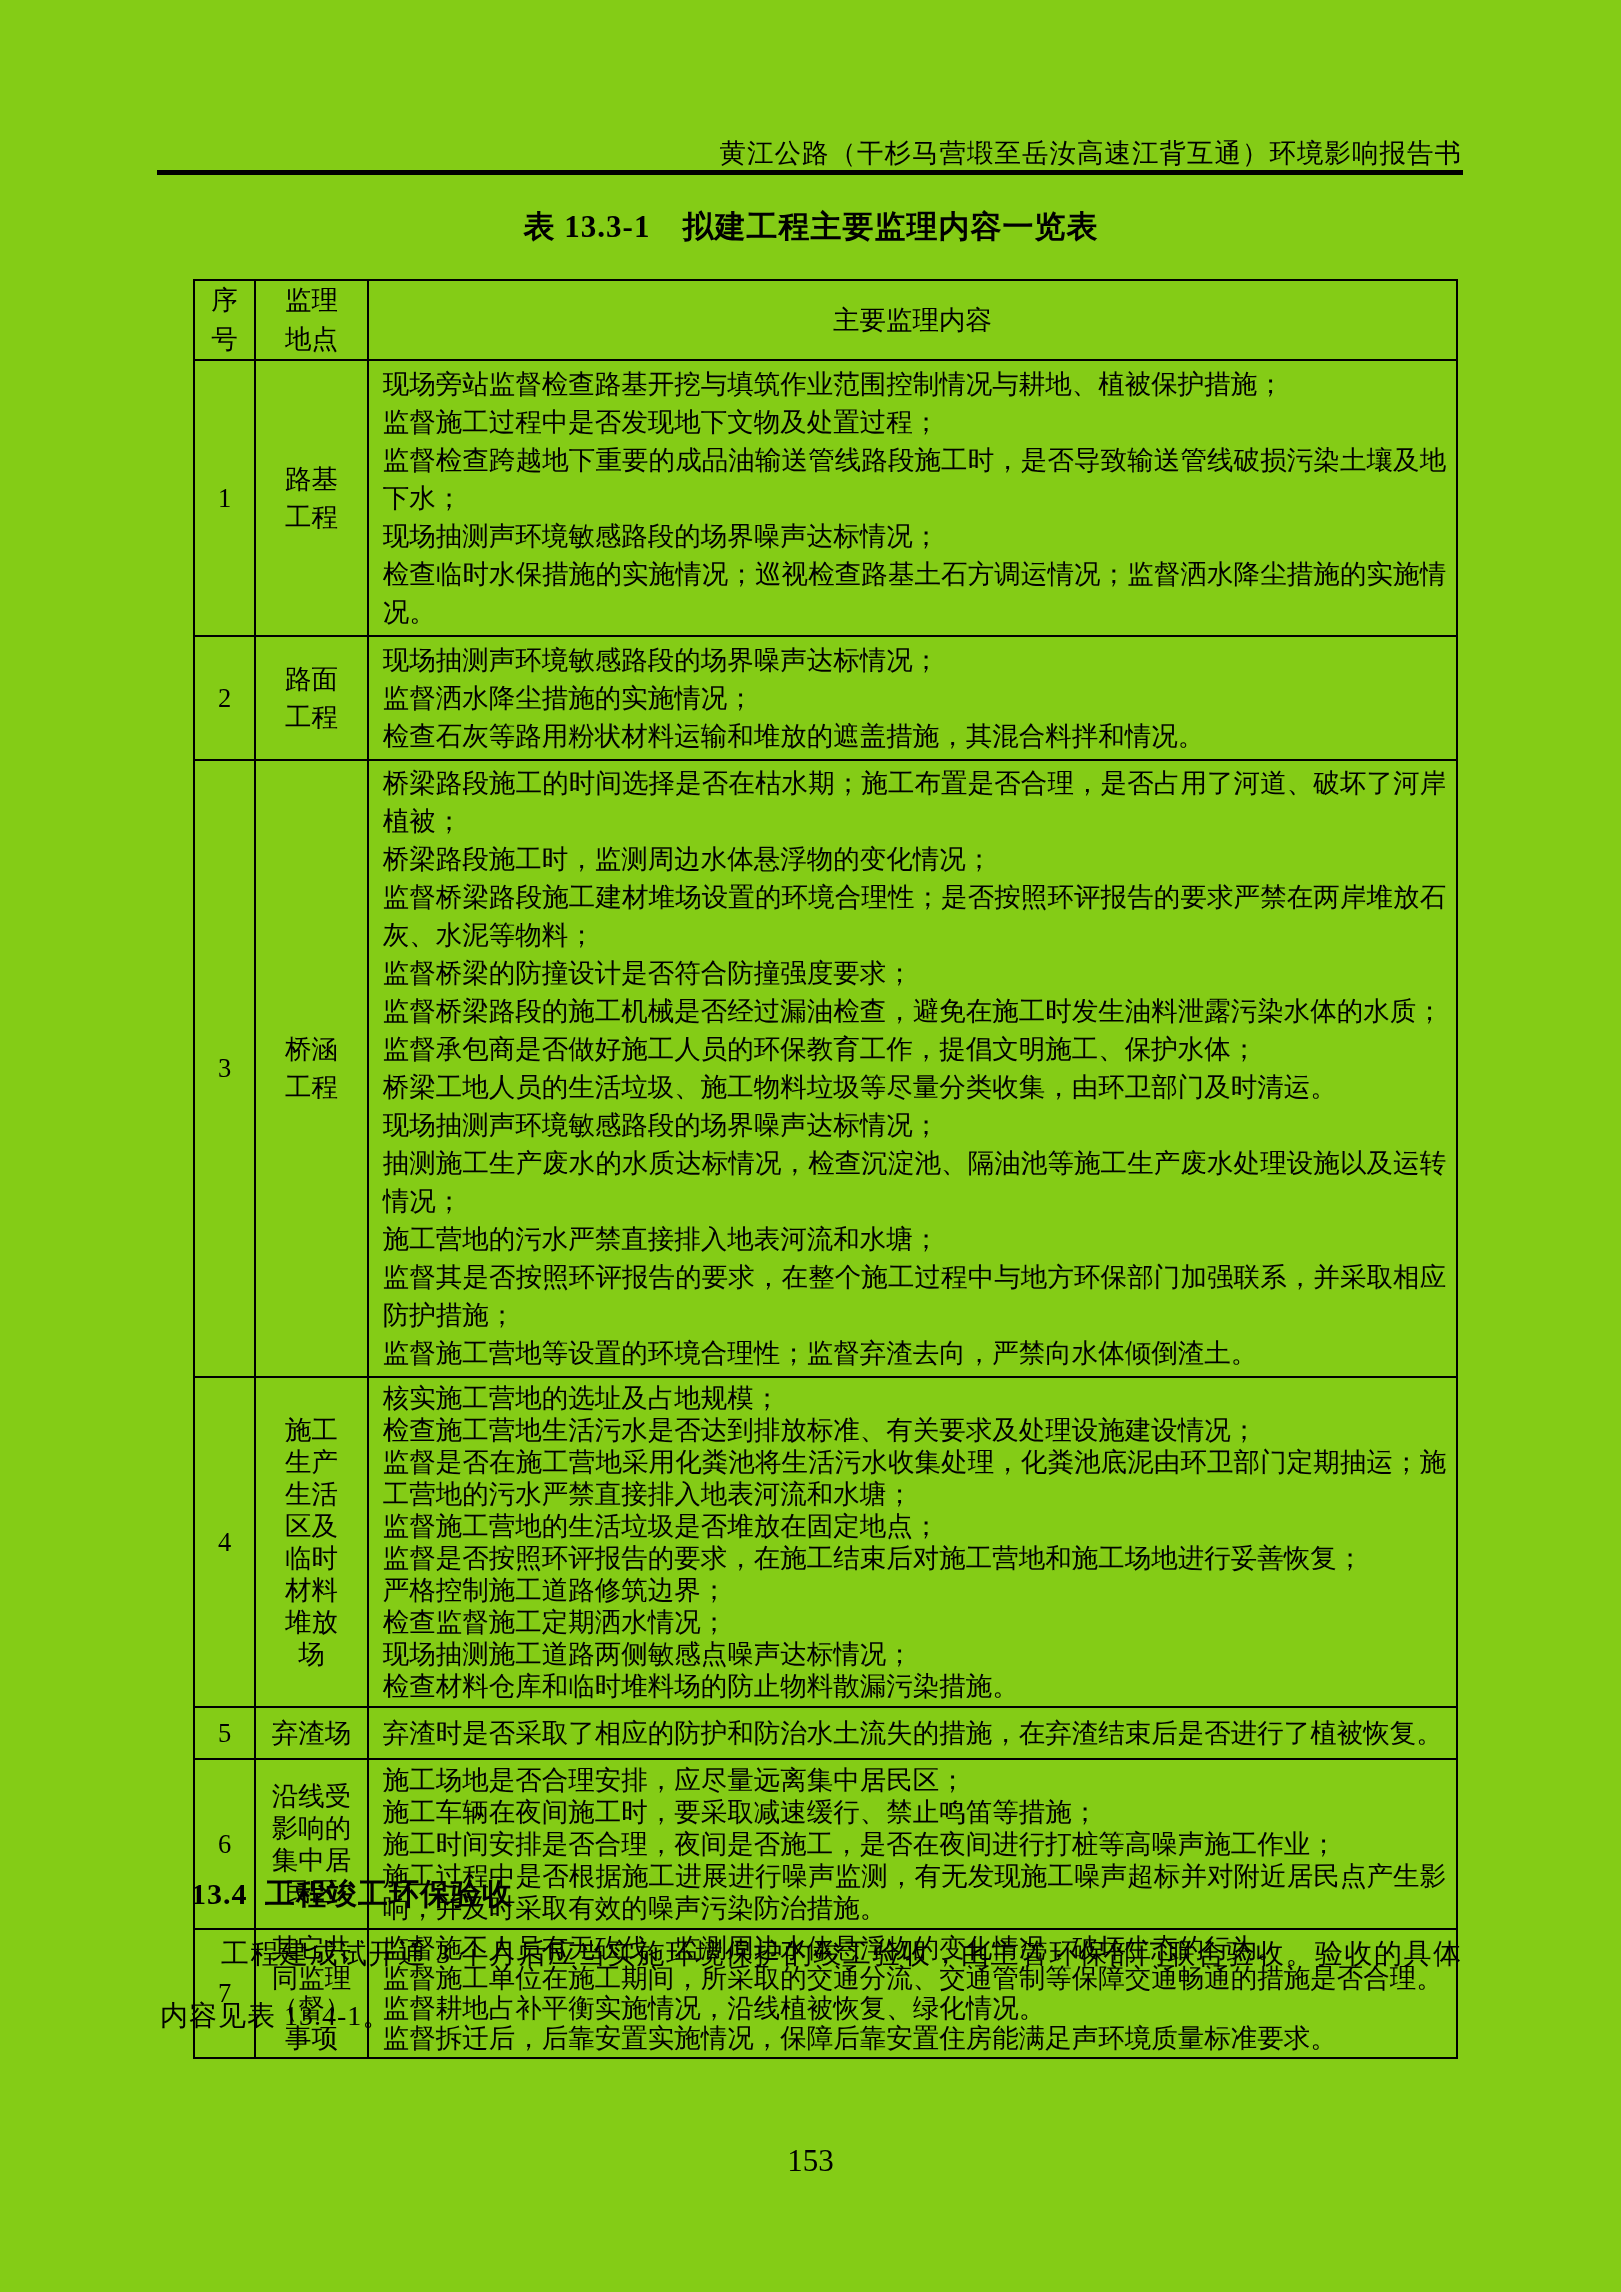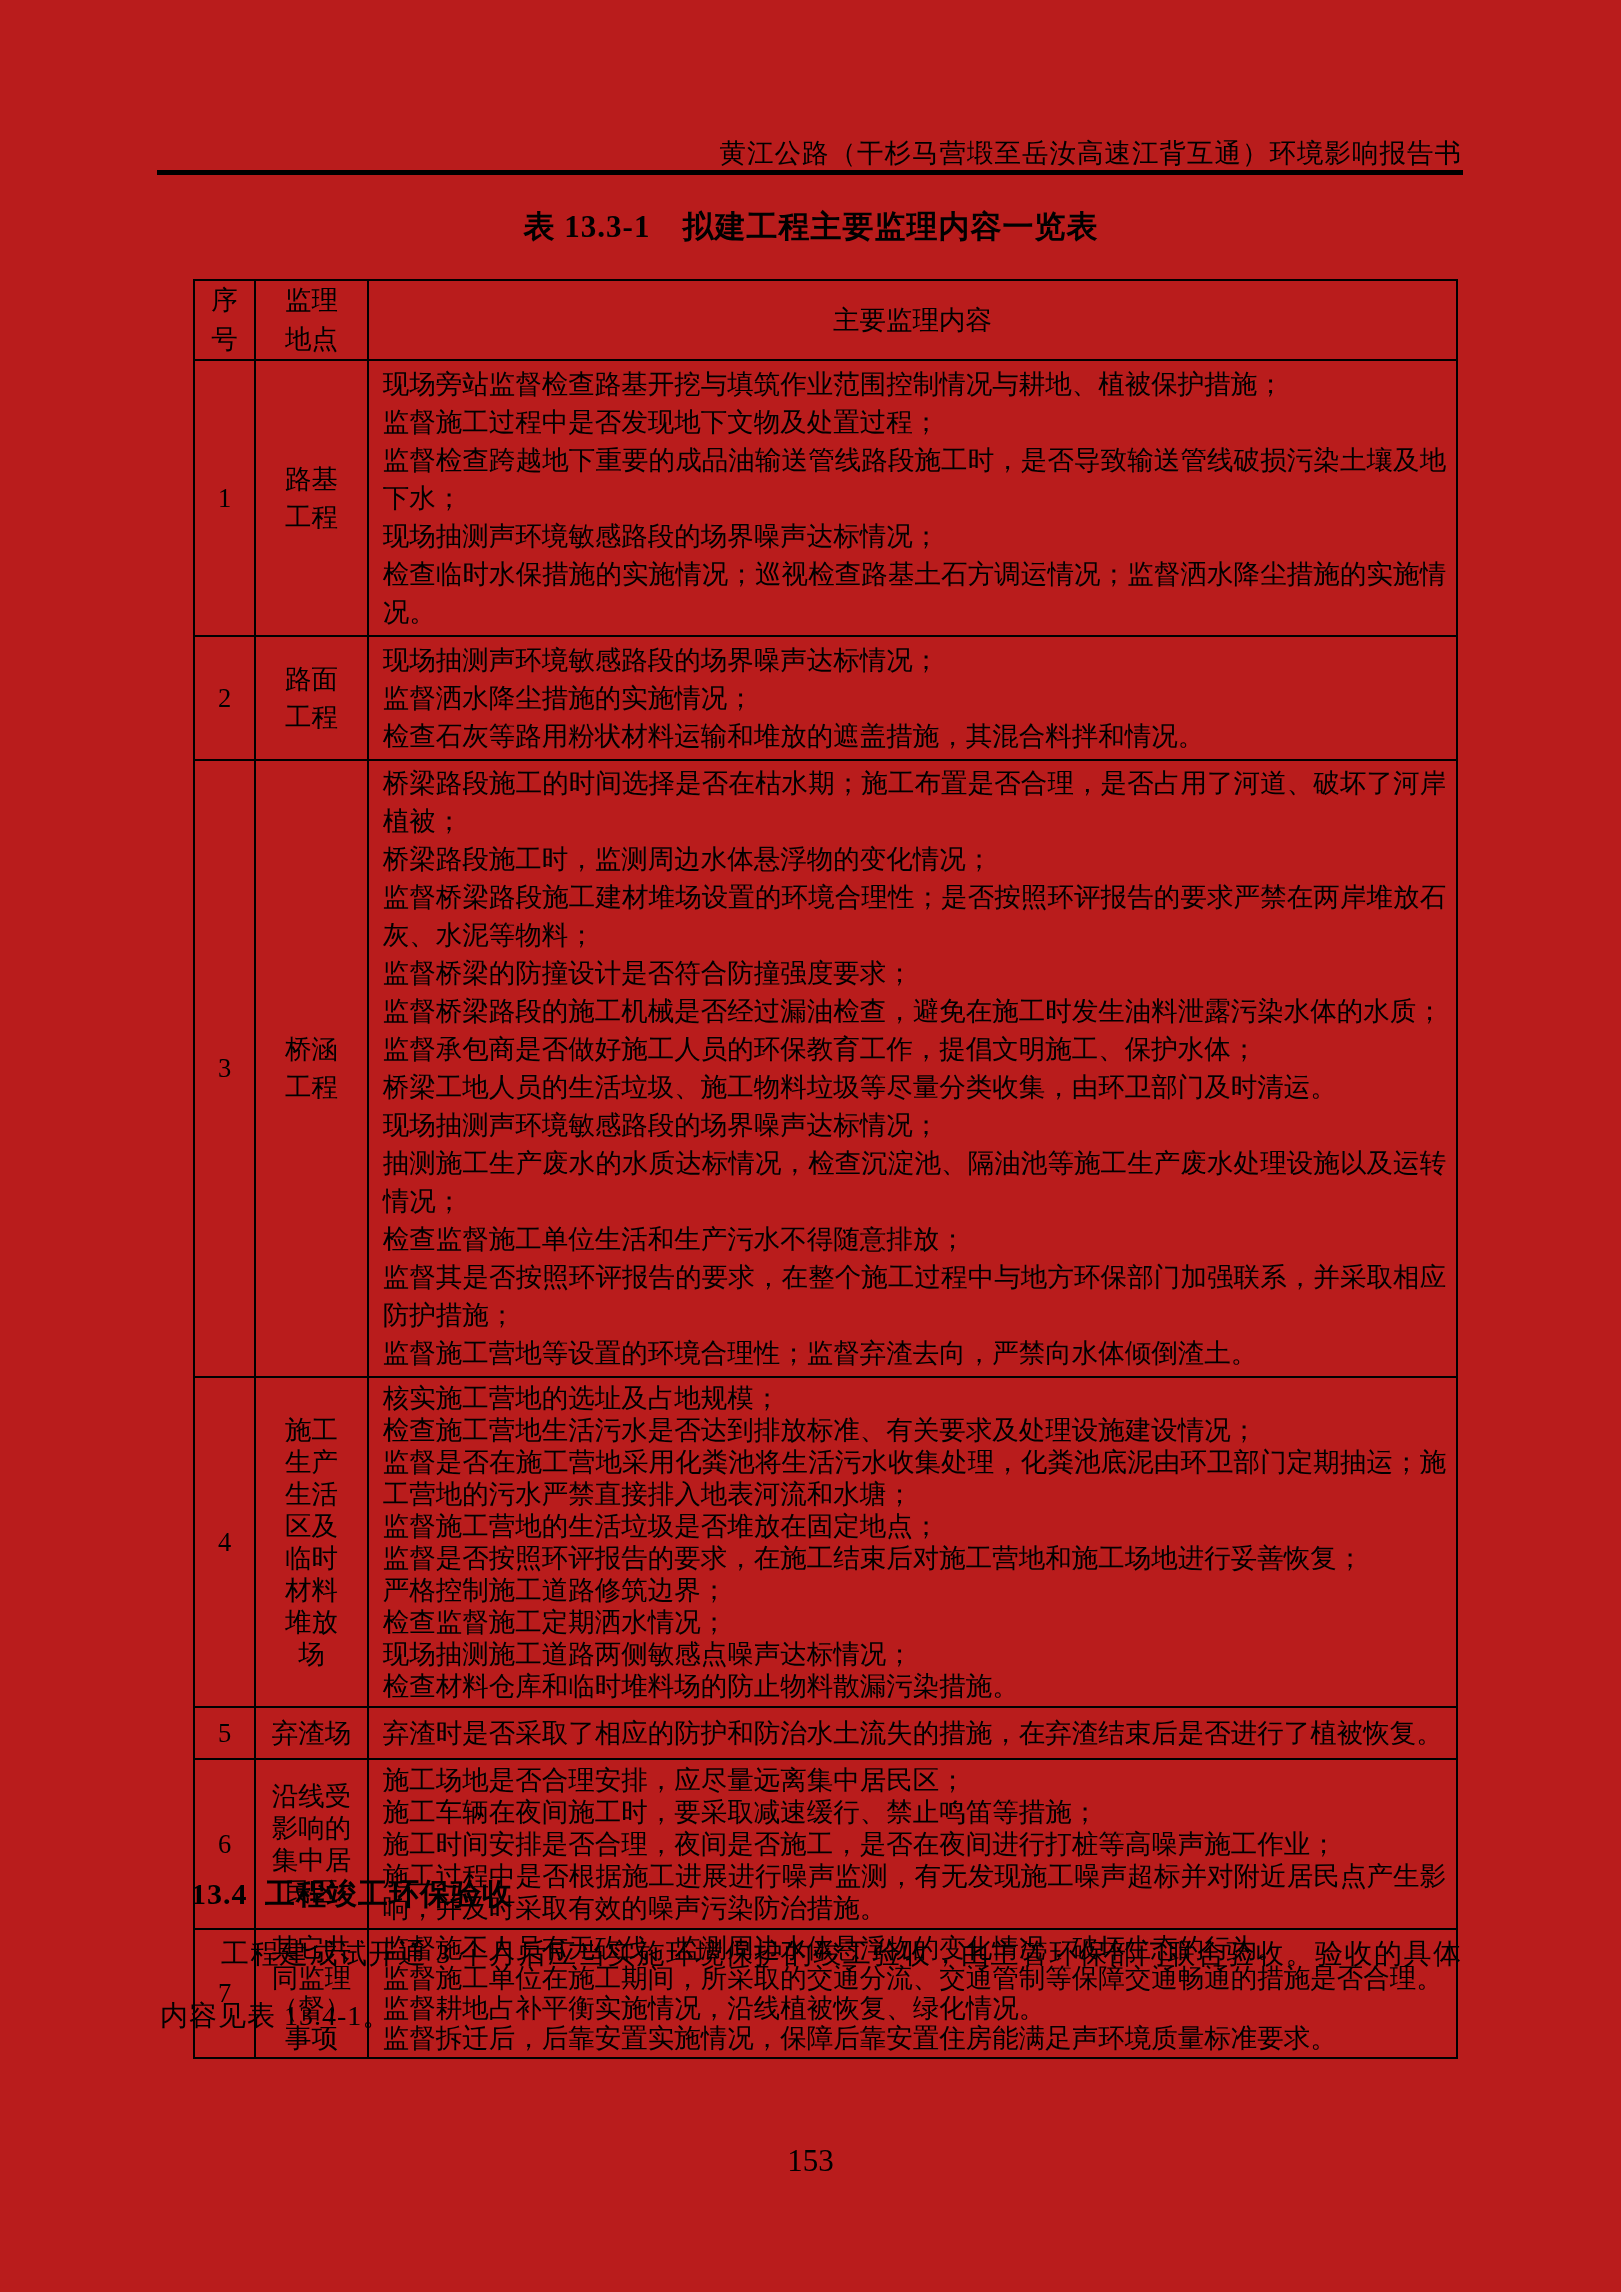--- a/index.html
+++ b/index.html
@@ -1,20 +1,20 @@
 <!DOCTYPE html>
 <html><head>
 <meta charset="utf-8">
 <style>
   html,body { margin:0; padding:0; background:#9a9a9a; }
   .page {
     position:relative;
     width:1621px; height:2293px;
     margin:0 auto;
-    background:#b91c1c;
+    background:#84cc16;
     color:#000;
     font-family:"Liberation Serif","DejaVu Serif",serif;
     overflow:hidden;
   }
   .running-header {
     position:absolute; top:135px; left:160px; width:1302px;
     text-align:right; font-size:26.5px; letter-spacing:1px;
   }
   .header-rule {
     position:absolute; top:170px; left:157px; width:1306px; height:4.9px;
@@ -120,21 +120,21 @@
           <td class="content">
             <div class="item">桥梁路段施工的时间选择是否在枯水期；施工布置是否合理，是否占用了河道、破坏了河岸植被；</div>
             <div class="item">桥梁路段施工时，监测周边水体悬浮物的变化情况；</div>
             <div class="item">监督桥梁路段施工建材堆场设置的环境合理性；是否按照环评报告的要求严禁在两岸堆放石灰、水泥等物料；</div>
             <div class="item">监督桥梁的防撞设计是否符合防撞强度要求；</div>
             <div class="item">监督桥梁路段的施工机械是否经过漏油检查，避免在施工时发生油料泄露污染水体的水质；</div>
             <div class="item">监督承包商是否做好施工人员的环保教育工作，提倡文明施工、保护水体；</div>
             <div class="item">桥梁工地人员的生活垃圾、施工物料垃圾等尽量分类收集，由环卫部门及时清运。</div>
             <div class="item">现场抽测声环境敏感路段的场界噪声达标情况；</div>
             <div class="item">抽测施工生产废水的水质达标情况，检查沉淀池、隔油池等施工生产废水处理设施以及运转情况；</div>
-            <div class="item">检查监督施工单位生活和生产污水不得随意排放；</div>
+            <div class="item">施工营地的污水严禁直接排入地表河流和水塘；</div>
             <div class="item">监督其是否按照环评报告的要求，在整个施工过程中与地方环保部门加强联系，并采取相应防护措施；</div>
             <div class="item">监督施工营地等设置的环境合理性；监督弃渣去向，严禁向水体倾倒渣土。</div>
           </td>
         </tr>
         <tr class="tight">
           <td class="no">4</td>
           <td class="loc">施工
 生产
 生活
 区及

